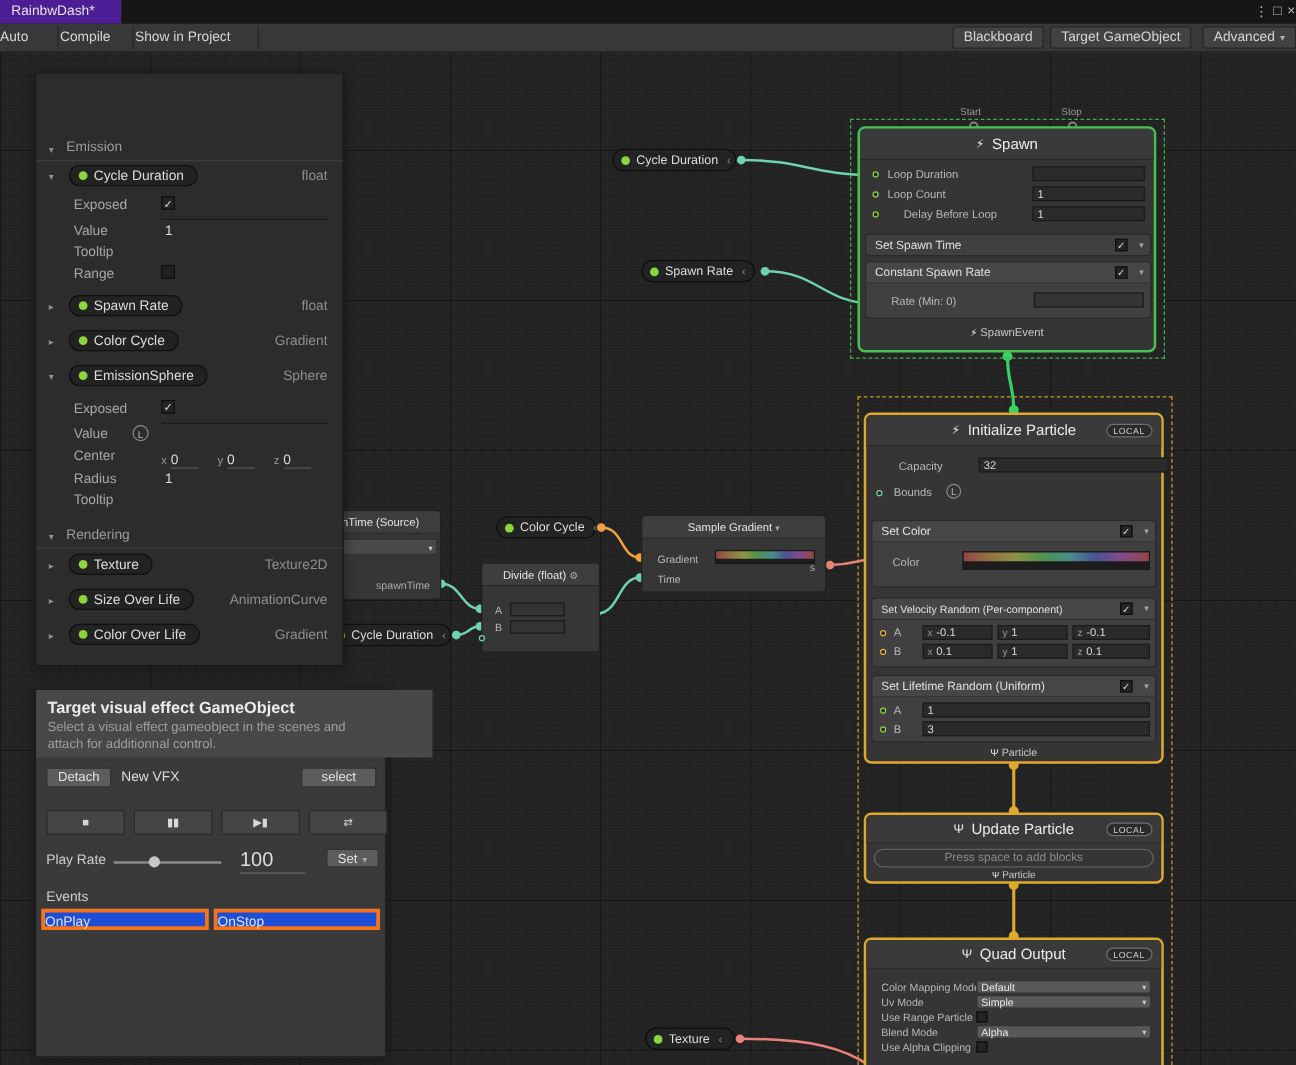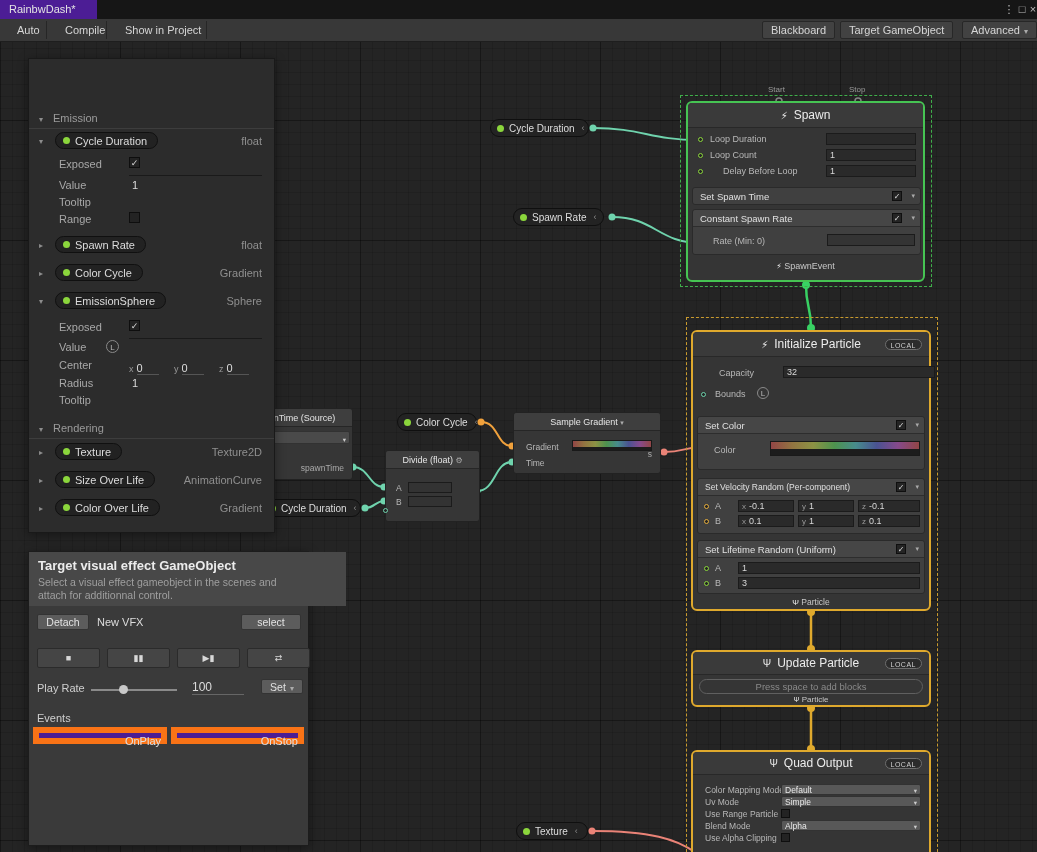--- a/index.html
+++ b/index.html
@@ -11,21 +11,21 @@
     linear-gradient(90deg, rgba(0,0,0,.28) 1px, transparent 1px),
     linear-gradient(rgba(0,0,0,.12) 1px, transparent 1px),
     linear-gradient(90deg, rgba(0,0,0,.12) 1px, transparent 1px);
   background-size:120px 120px,120px 120px,12px 12px,12px 12px;}
 .abs{position:absolute}
 
 #topbar{left:0;top:0;width:1037px;height:19px;background:#161616;z-index:20}
 #tab{left:0;top:0;width:97px;height:19px;background:#4c1d95;color:#e3e3e3;font-size:11px;line-height:19px;padding-left:9px}
 .winbtn{top:3px;font-size:11px;color:#bdbdbd;width:12px;text-align:center}
 #toolbar{left:0;top:19px;width:1037px;height:23px;background:#383838;border-bottom:1px solid #1e1e1e;z-index:20}
-.tbtn{top:0;height:22px;line-height:22px;font-size:11px;color:#d6d6d6;padding:0 17px}
+.tbtn{top:0;height:22px;line-height:22px;font-size:11px;color:#d6d6d6;padding:0 0}
 .tsep{top:2px;width:1px;height:18px;background:#262626}
 .rbtn{top:2px;height:18px;line-height:17px;font-size:11px;color:#d6d6d6;background:#424242;border:1px solid #272727;border-radius:2px;padding:0 8px}
 .carz{color:#aaa;font-size:8px;margin-left:4px}
 
 .ring{position:absolute;width:5px;height:5px;border:1.5px solid #8bd63c;border-radius:50%;background:#242424}
 .ring.teal{border-color:#6fd3ad}.ring.org{border-color:#e5ae3d}
 .cb{position:absolute;width:11px;height:11px;background:#232323;border:1px solid #0e0e0e;color:#d9d9d9;font-size:9px;line-height:11px;text-align:center}
 .lbadge{position:absolute;width:13px;height:13px;border:1px solid #8a8a8a;border-radius:50%;color:#bbb;font-size:8px;line-height:13px;text-align:center}
 
 #bb{left:28px;top:58px;width:247px;height:475px;background:#2c2c2c;border:1px solid #191919;z-index:10;box-shadow:0 2px 10px rgba(0,0,0,.4)}
@@ -43,21 +43,21 @@
 .bline{position:absolute;left:100px;width:133px;height:1px;background:#1a1a1a}
 .vpre{color:#999;font-size:9px;margin-right:3px}
 .vnum{color:#dcdcdc;font-size:11px;border-bottom:1px solid #555;min-width:22px;display:inline-block}
 
 #tp{left:28px;top:551px;width:281px;height:295px;background:#3a3a3a;border:1px solid #1c1c1c;z-index:10;box-shadow:0 2px 10px rgba(0,0,0,.4)}
 #tphead{left:0;top:0;width:317px;height:54px;background:#484848}
 #tptitle{left:9px;top:6px;font-size:13px;font-weight:bold;color:#ececec}
 #tpsub{left:9px;top:24px;width:262px;font-size:10.5px;line-height:13px;color:#9f9f9f}
 .gbtn{position:absolute;background:#5c5c5c;border:1px solid #333;border-radius:2px;color:#e2e2e2;font-size:10.5px;text-align:center}
 .mbtn{position:absolute;top:96px;width:63px;height:20px;background:#454545;border:1px solid #2b2b2b;border-radius:2px;color:#d8d8d8;font-size:9px;text-align:center;line-height:19px}
-.obtn{position:absolute;top:175px;height:17px;background:#4c1d95;border:6px solid #f97316;color:#e0e0e0;font-size:11px;text-align:right;line-height:16px}
+.obtn{position:absolute;top:175px;height:17px;background:#1d4ed8;border:3px solid #f97316;color:#e0e0e0;font-size:11px;text-align:left;line-height:16px}
 
 .ctx{position:absolute;background:#353535;border-radius:6px;z-index:3}
 .ctx.green{border:2px solid #46c453}
 .ctx.yellow{border:2px solid #dfa92d}
 .ctxhead{position:absolute;left:0;top:0;right:0;height:25px;border-bottom:1px solid #282828;display:flex;align-items:center;justify-content:center;gap:6px;font-size:12px;color:#ececec;background:#3a3a3a;border-radius:4px 4px 0 0}
 .hicon{font-size:10px;color:#e8e8e8}
 .badge{position:absolute;right:7px;top:7px;height:11px;line-height:11px;padding:0 5px;border:1px solid #6e6e6e;border-radius:6px;font-size:7px;color:#cfcfcf;background:#2b2b2b;letter-spacing:.5px}
 .rl{position:absolute;font-size:9px;color:#b8b8b8;white-space:nowrap}
 .fld{position:absolute;background:#2a2a2a;border:1px solid #1b1b1b;color:#d8d8d8;font-size:9px;height:12px;line-height:11px;padding:0 3px;overflow:hidden}
 .blk{position:absolute;background:#404040;border:1px solid #2a2a2a;border-radius:3px}
@@ -402,21 +402,21 @@
     <div class="gbtn" style="left:212px;top:62px;width:60px;height:16px;line-height:15px">select</div>
 
     <div class="mbtn" style="left:8px"><span>■</span></div>
     <div class="mbtn" style="left:78px"><span>▮▮</span></div>
     <div class="mbtn" style="left:148px"><span>▶▮</span></div>
     <div class="mbtn" style="left:218px"><span>⇄</span></div>
 
     <span class="abs" style="left:8px;top:130px;font-size:11px;color:#cfcfcf">Play Rate</span>
     <div class="abs" style="left:62px;top:137px;width:86px;height:2px;background:#8a8a8a"></div>
     <div class="abs" style="left:90px;top:133px;width:9px;height:9px;border-radius:50%;background:#c8c8c8"></div>
-    <span class="abs" style="left:163px;top:128px;width:52px;font-size:12px;color:#ddd;border-bottom:1px solid #666">100</span>
+    <span class="abs" style="left:163px;top:128px;width:52px;font-size:16px;color:#ddd;border-bottom:1px solid #666">100</span>
     <div class="gbtn" style="left:232px;top:127px;width:42px;height:15px;line-height:14px"><span>Set</span><span class="carz">▾</span></div>
 
     <span class="abs" style="left:8px;top:160px;font-size:11px;color:#cfcfcf">Events</span>
     <div class="obtn" style="left:4px;width:134px">OnPlay</div>
     <div class="obtn" style="left:142px;width:133px">OnStop</div>
   </div>
 
   <div class="abs" id="topbar">
     <div class="abs" id="tab">RainbwDash*</div>
     <span class="abs winbtn" style="left:1003px">⋮</span>

